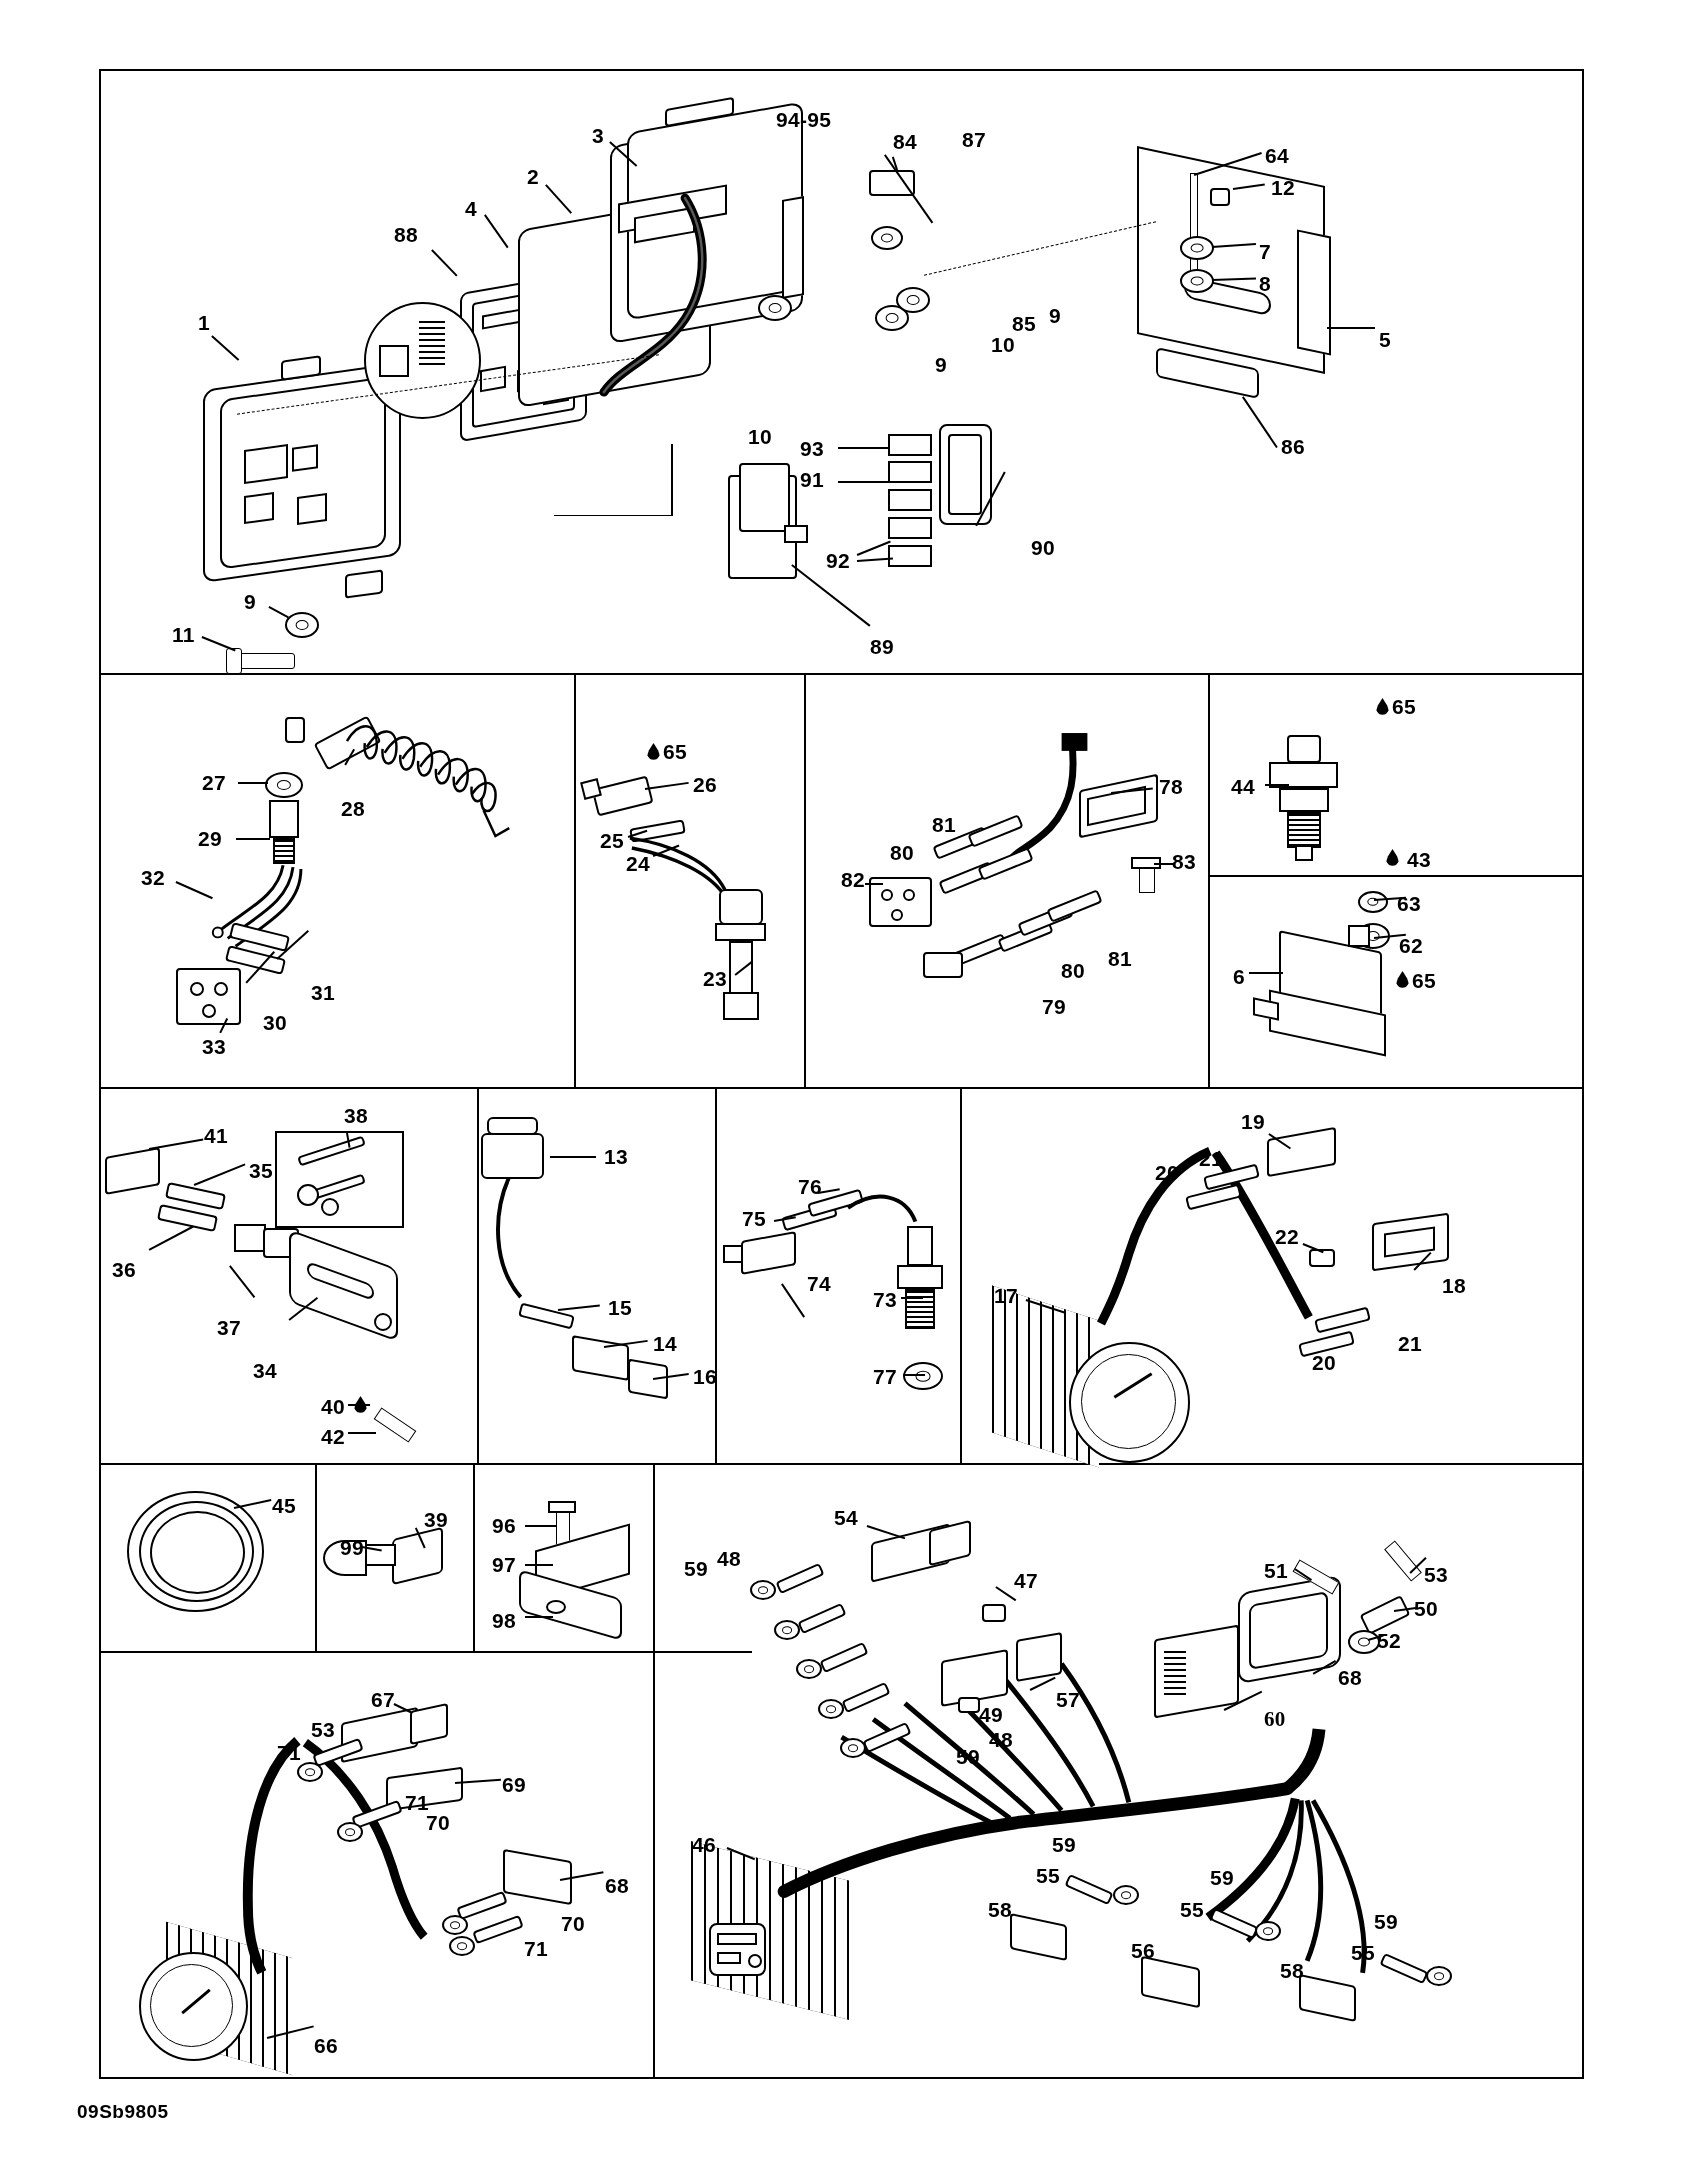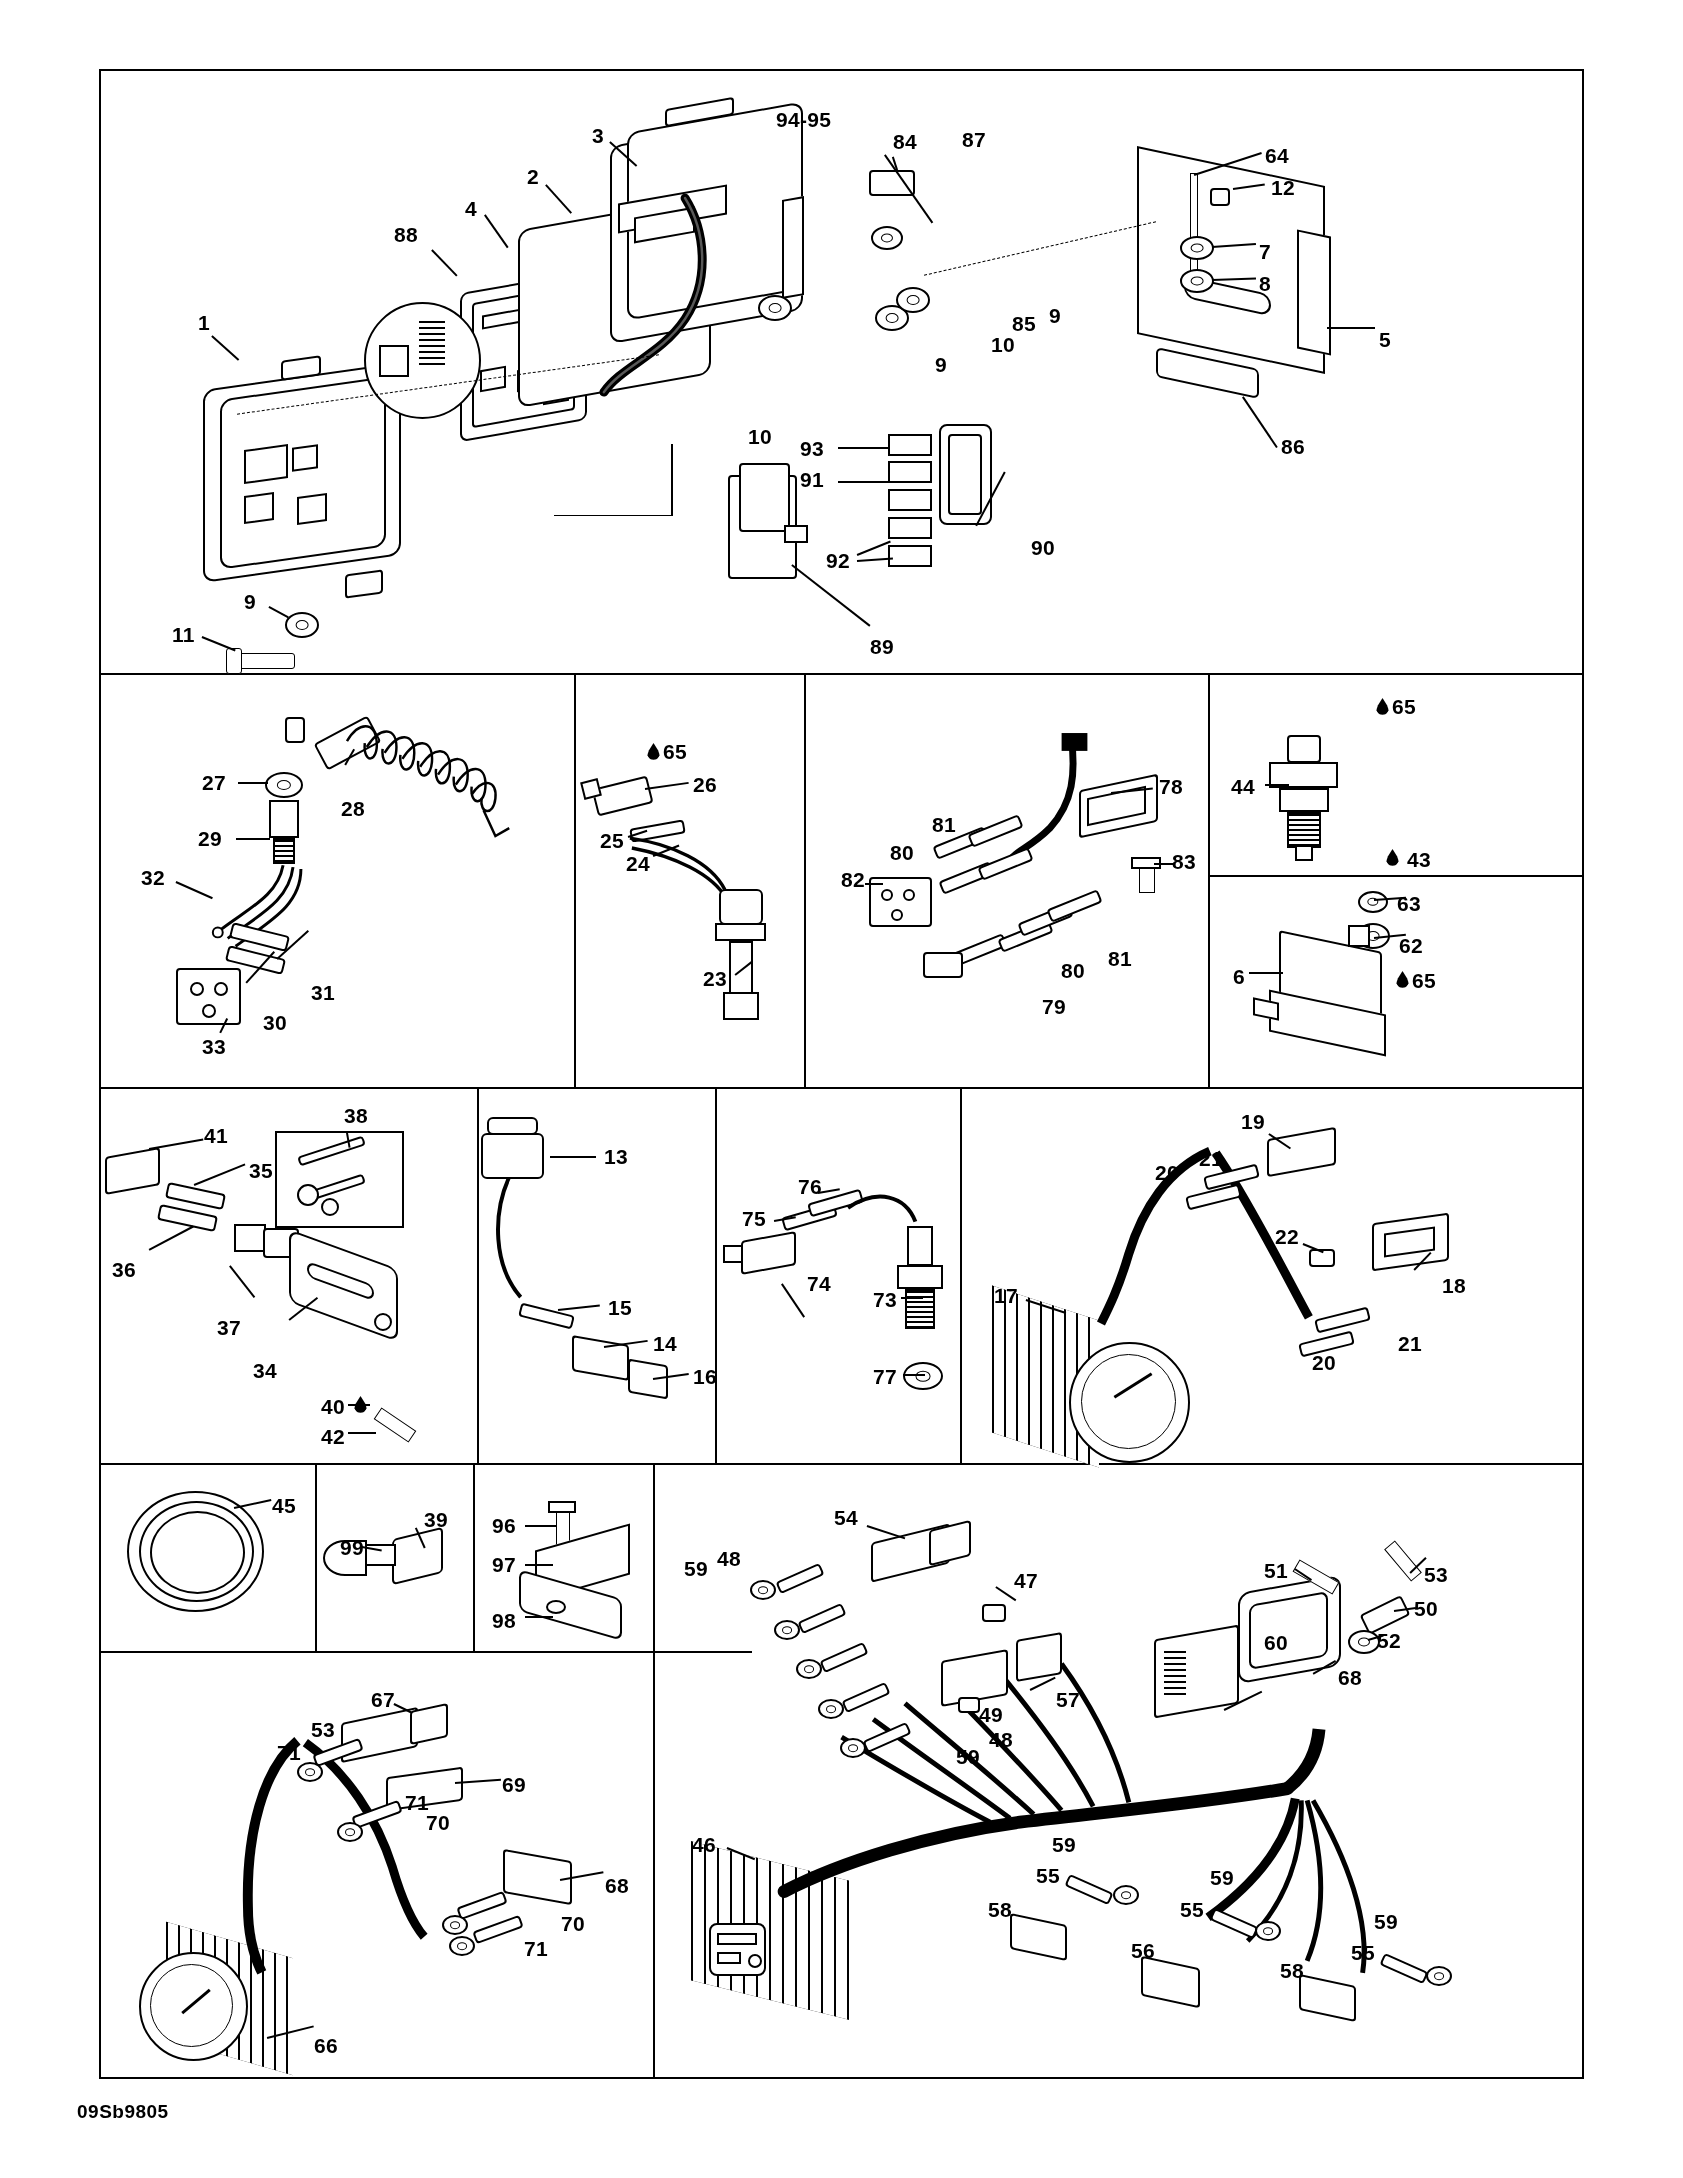--- a/index.html
+++ b/index.html
@@ -555,21 +555,21 @@
   <span class="lbl" style="left:1351px;top:1942px;">55</span>
   <span class="lbl" style="left:1131px;top:1940px;">56</span>
   <span class="lbl" style="left:1056px;top:1689px;">57</span>
   <span class="lbl" style="left:988px;top:1899px;">58</span>
   <span class="lbl" style="left:1280px;top:1960px;">58</span>
   <span class="lbl" style="left:684px;top:1558px;">59</span>
   <span class="lbl" style="left:956px;top:1746px;">59</span>
   <span class="lbl" style="left:1052px;top:1834px;">59</span>
   <span class="lbl" style="left:1210px;top:1867px;">59</span>
   <span class="lbl" style="left:1374px;top:1911px;">59</span>
-  <span class="lbl" style="left:1264px;top:1632px;">60</span>
+  <span class="lbl" style="left:1264px;top:1709px;font-family:Liberation Serif, serif;">60</span>
   <span class="lbl" style="left:1338px;top:1667px;">68</span>
   <span class="lbl" style="left:1399px;top:935px;">62</span>
   <span class="lbl" style="left:1397px;top:893px;">63</span>
   <span class="lbl" style="left:1265px;top:145px;">64</span>
   <span class="lbl" style="left:663px;top:741px;">65</span>
   <span class="lbl" style="left:1392px;top:696px;">65</span>
   <span class="lbl" style="left:1412px;top:970px;">65</span>
   <span class="lbl" style="left:314px;top:2035px;">66</span>
   <span class="lbl" style="left:371px;top:1689px;">67</span>
   <span class="lbl" style="left:605px;top:1875px;">68</span>

